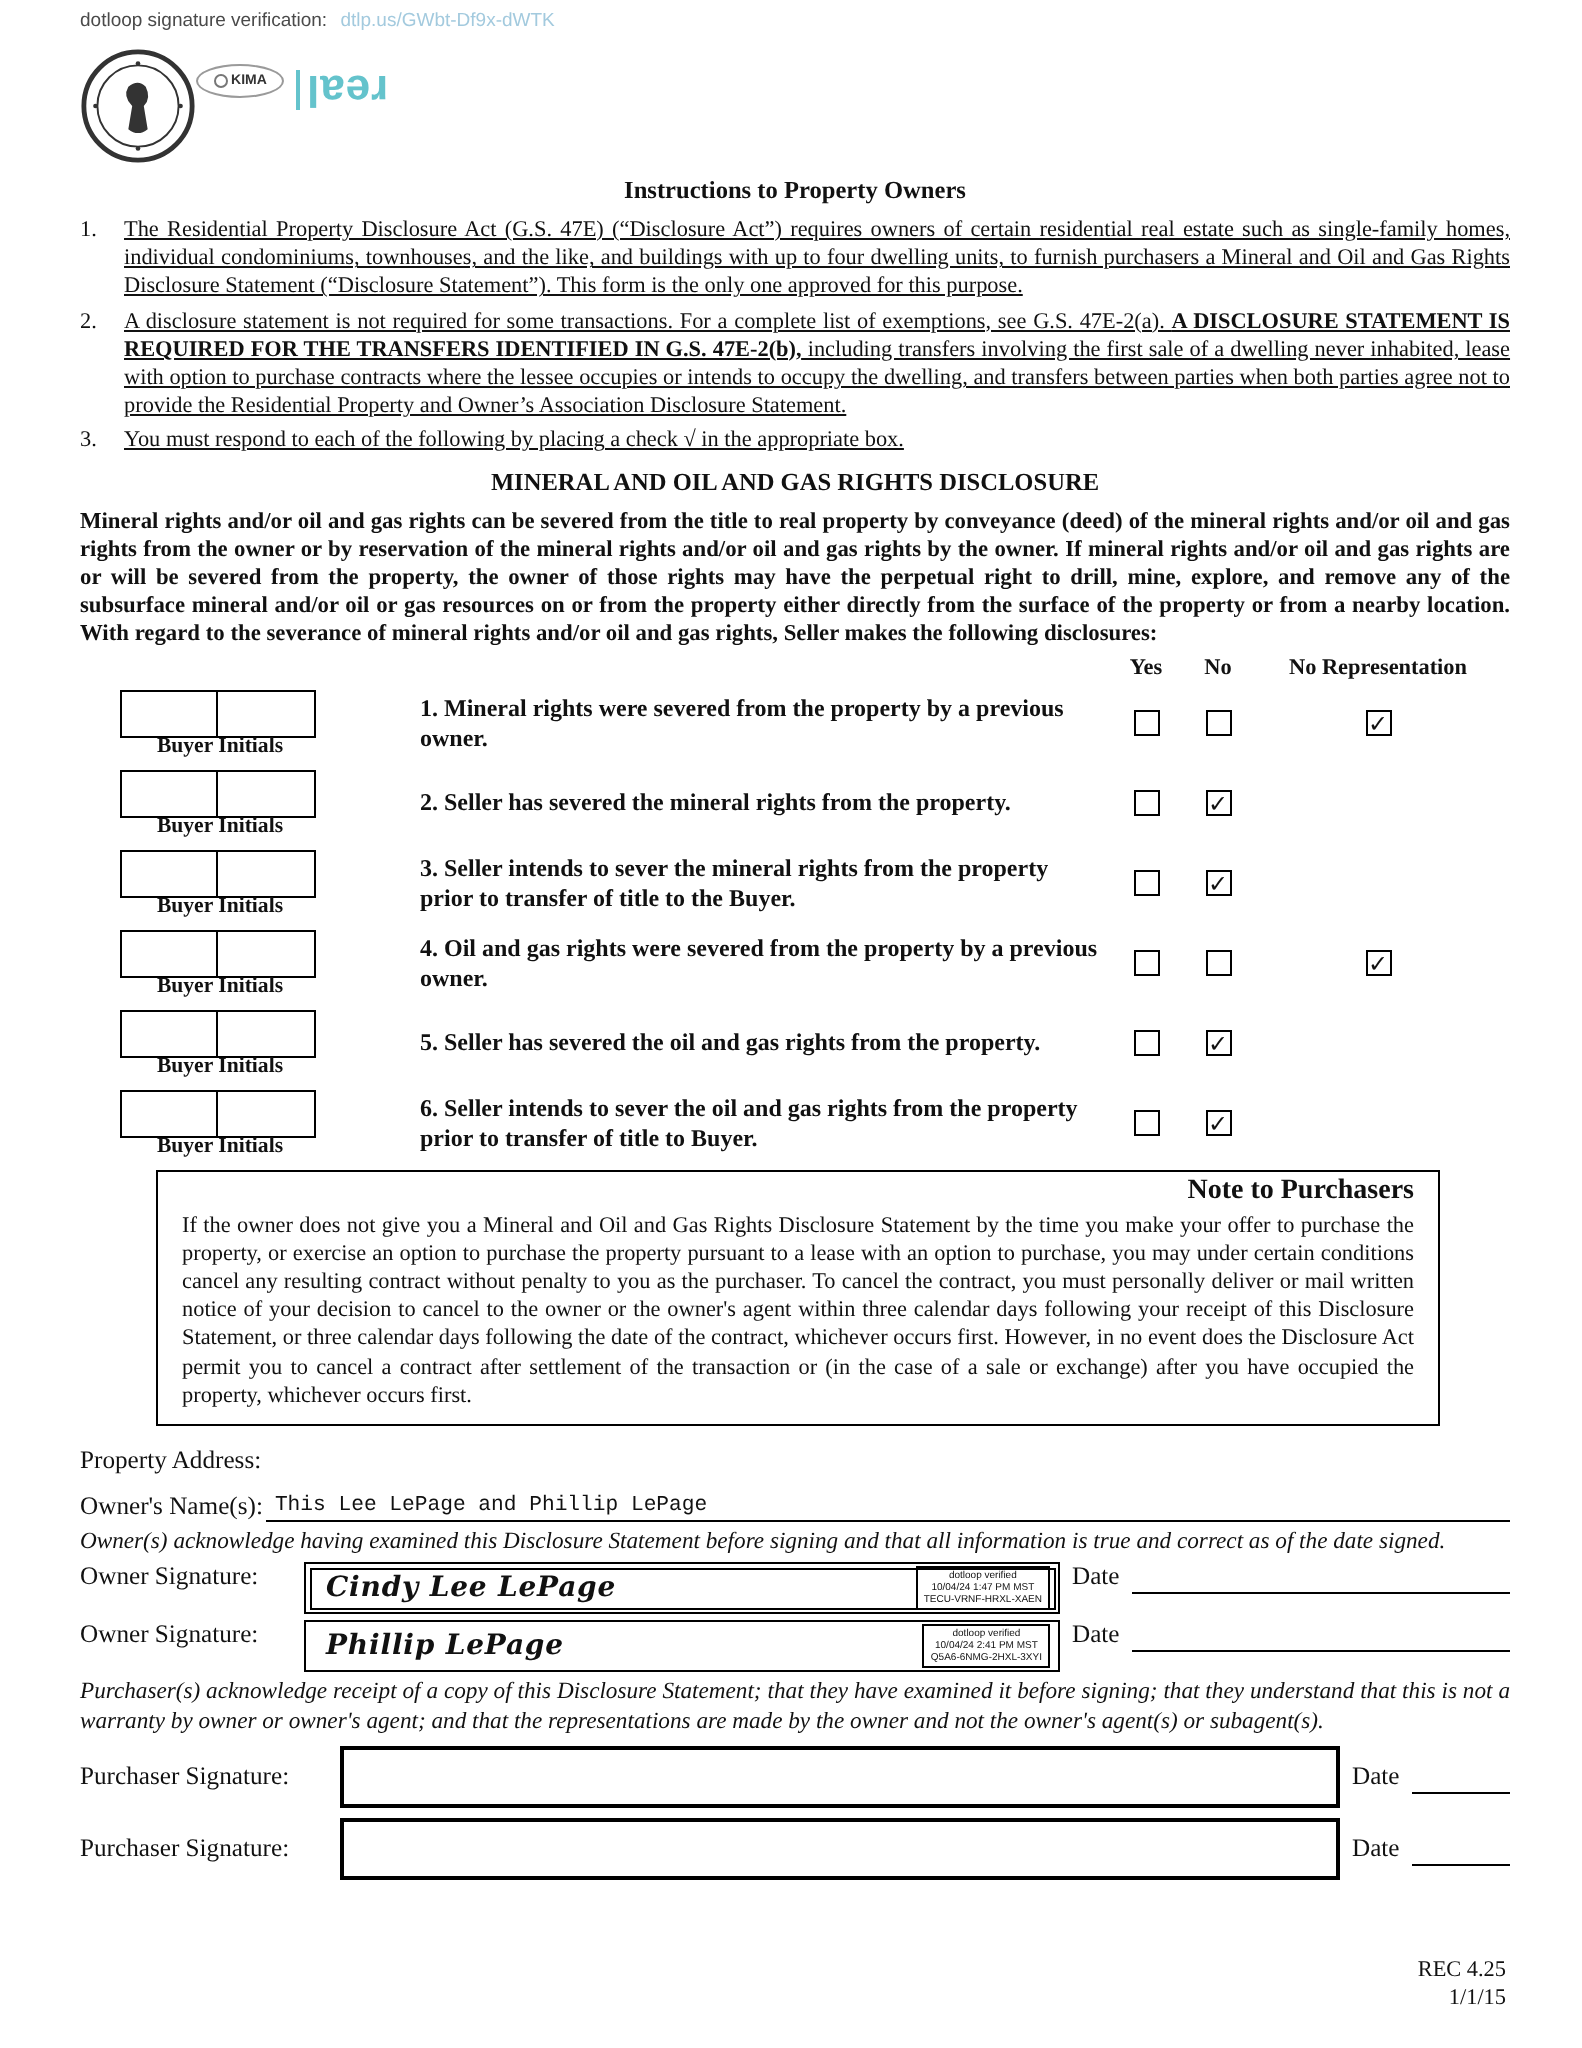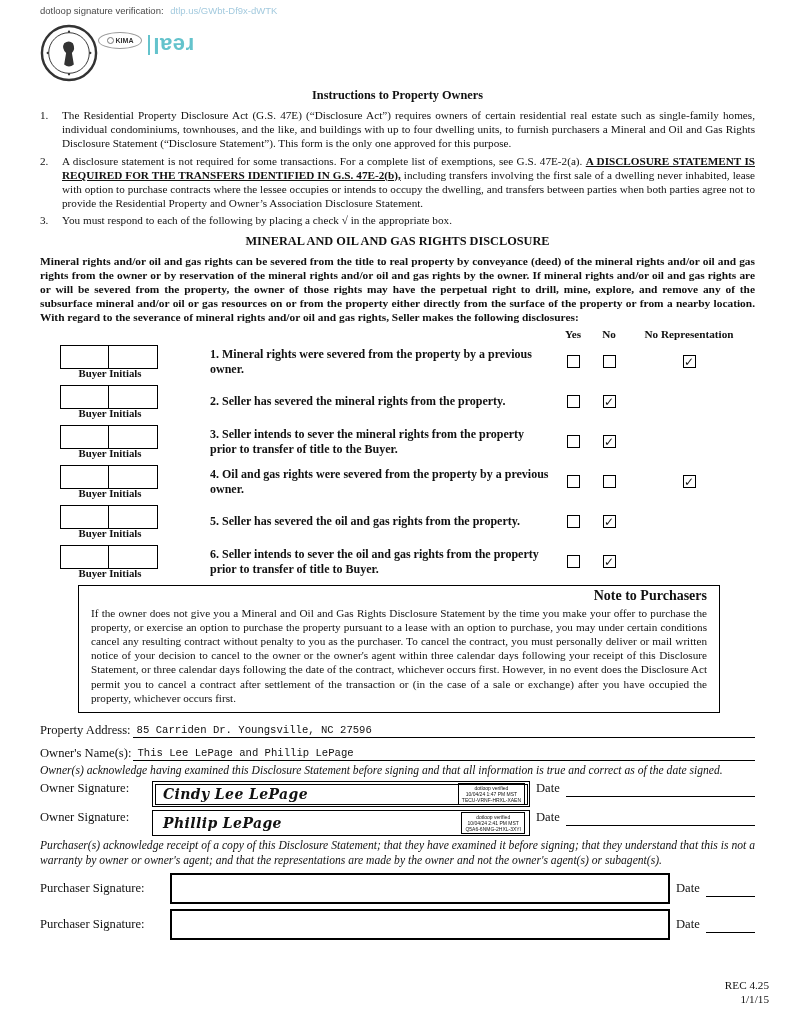--- a/index.html
+++ b/index.html
@@ -27,21 +27,21 @@
   .real { color:#64c3cc; font-family:"Liberation Sans", sans-serif; font-weight:bold;
           font-size:22px; display:flex; align-items:center; gap:3px; }
   .real .bar { width:2px; height:20px; background:#64c3cc; display:inline-block; }
   .real .rword { display:inline-block; transform:rotate(180deg); letter-spacing:.5px; }
 
   
   .center-head { text-align:center; font-weight:bold; font-size:12.3px; margin:4px 0 5px 0; }
   .ilist { font-size:11.2px; line-height:14.2px; text-align:justify; }
   .iitem { display:flex; margin-bottom:3px; }
   .inum { flex:0 0 22px; }
-  .itext { flex:1; }
+  .itext { flex:1;text-decoration:underline; }
   .bu { font-weight:bold; text-decoration:underline; }
 
   
   .bold-intro { font-size:11.4px; font-weight:bold; line-height:14.2px; text-align:justify; margin-bottom:3px; }
   .cols-head { display:flex; font-weight:bold; font-size:11.2px; margin-bottom:4px; }
   .col-lead { flex:0 0 515px; }
   .col-yes, .col-no { flex:0 0 36px; text-align:center; }
   .col-norep { flex:0 0 124px; text-align:center; }
 
   .drow { display:flex; align-items:center; margin-bottom:4px; min-height:36px; }
@@ -80,21 +80,21 @@
   .stamp { margin-left:auto; border:1px solid #000; font-family:"Liberation Sans", sans-serif;
            font-size:5px; line-height:6px; text-align:center; padding:1px 3px; z-index:1; }
   .datelabel { margin-left:6px; white-space:nowrap; }
   .dateline { flex:1; border-bottom:1px solid #000; height:16px; margin-left:6px; }
 
   .psigrow { display:flex; align-items:center; margin-top:5px; font-size:12.6px; }
   .psiglabel { flex:0 0 130px; white-space:nowrap; }
   .psigbox { width:500px; height:31px; border:2px solid #000; }
 
   
-  .footer { position:absolute; right:22px; bottom:18px; text-align:right;
+  .footer { position:absolute; right:38px; bottom:18px; text-align:right;
             font-size:11.2px; line-height:14px; }
 </style>
 </head>
 <body>
 
 <div class="page">
 
   <div class="verify">
     <span>dotloop signature verification:</span>
     <a href="#">dtlp.us/GWbt-Df9x-dWTK</a>
@@ -260,21 +260,20 @@
     <div class="norepcell"></div>
   </div>
 
   <div class="notebox">
     <div class="notetitle">Note to Purchasers</div>
     <div class="notetext">If the owner does not give you a Mineral and Oil and Gas Rights Disclosure Statement by the time you make your offer to purchase the property, or exercise an option to purchase the property pursuant to a lease with an option to purchase, you may under certain conditions cancel any resulting contract without penalty to you as the purchaser. To cancel the contract, you must personally deliver or mail written notice of your decision to cancel to the owner or the owner's agent within three calendar days following your receipt of this Disclosure Statement, or three calendar days following the date of the contract, whichever occurs first. However, in no event does the Disclosure Act permit you to cancel a contract after settlement of the transaction or (in the case of a sale or exchange) after you have occupied the property, whichever occurs first.</div>
   </div>
 
   <div class="fline">
     <span class="flabel">Property Address:</span>
-    <span class="fvalue">85 Carriden Dr.   Youngsville, NC 27596</span>
   </div>
 
   <div class="fline" style="margin-top:8px;">
     <span class="flabel">Owner's Name(s):</span>
     <span class="fvalue">This Lee LePage and Phillip LePage</span>
   </div>
 
   <div class="ital">Owner(s) acknowledge having examined this Disclosure Statement before signing and that all information is true and correct as of the date signed.</div>
 
   <div class="sigrow">

